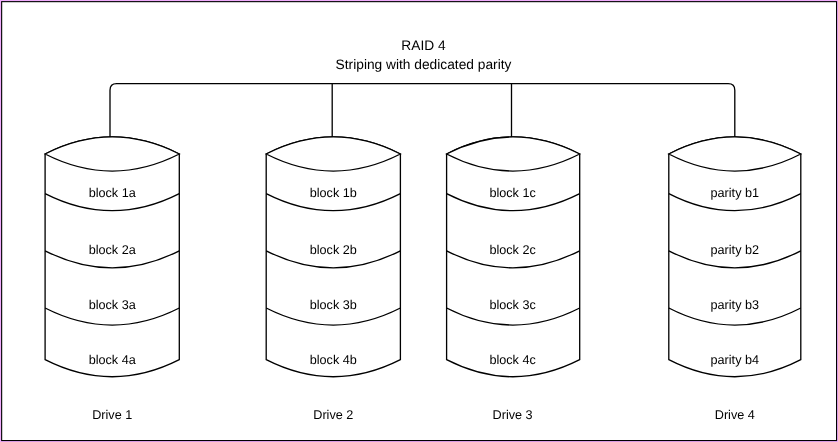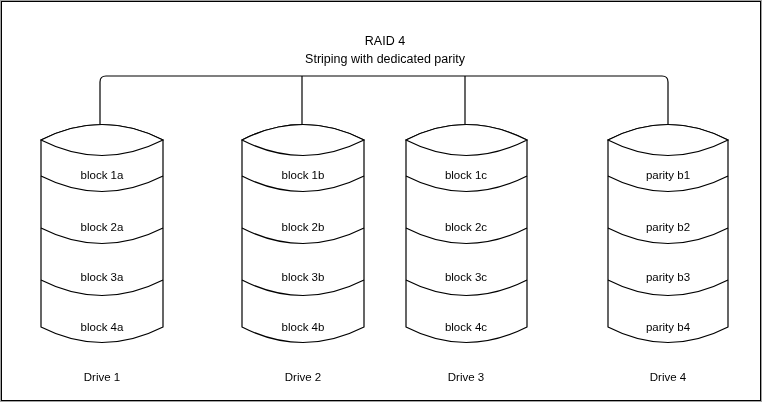--- a/index.html
+++ b/index.html
@@ -7,21 +7,21 @@
     padding: 0;
     background: #ffffff;
   }
   body {
     font-family: "Liberation Sans", sans-serif;
   }
   #canvas {
     position: relative;
     width: 762px;
     height: 402px;
-    background: #a3a3a3;
+    background: #f0abfc;
     overflow: hidden;
   }
   #diagram-svg {
     position: absolute;
     left: 0;
     top: 0;
     width: 762px;
     height: 402px;
     display: block;
   }

